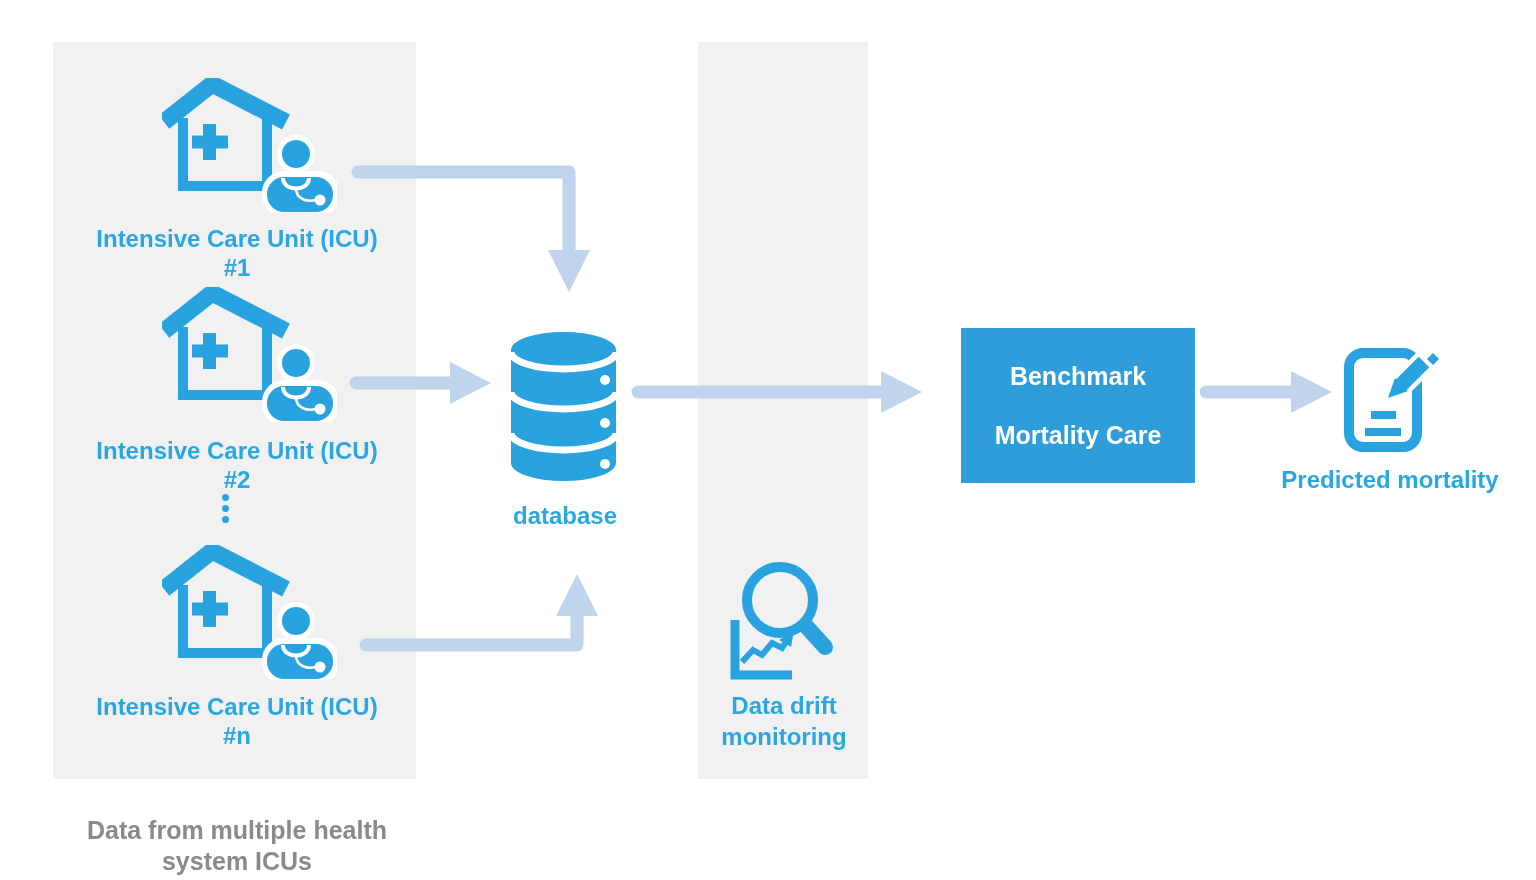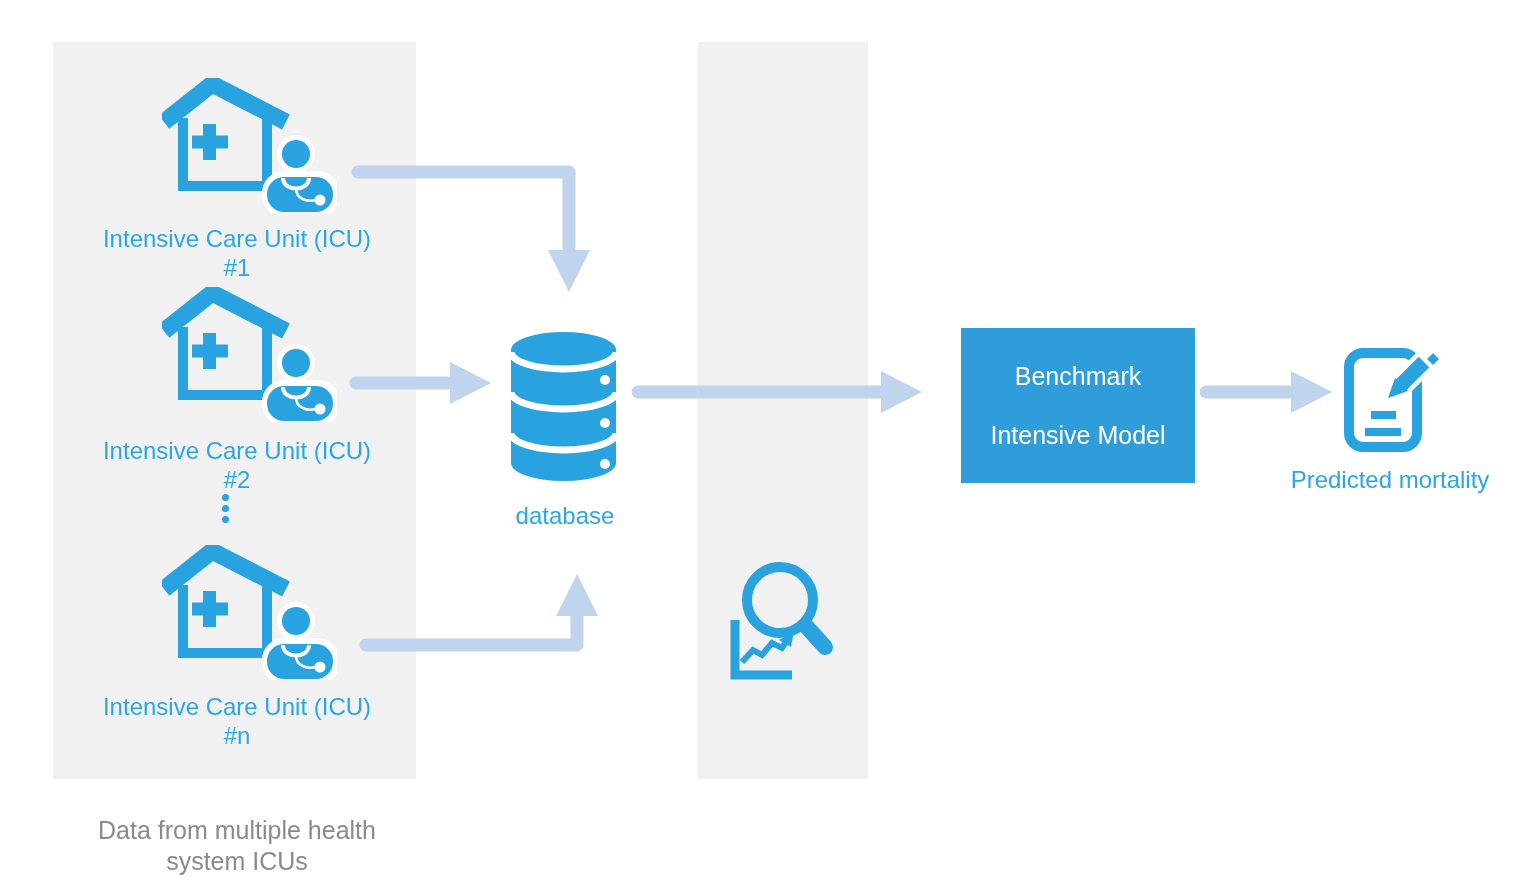--- a/index.html
+++ b/index.html
@@ -7,20 +7,21 @@
     padding: 0;
     background: #ffffff;
     font-family: "Liberation Sans", sans-serif;
   }
   .canvas {
     position: relative;
     width: 1536px;
     height: 880px;
     background: var(--color-background, #fff);
     overflow: hidden;
+    font-weight: bold;
   }
   .panel {
     position: absolute;
     background: var(--color-panel, #f1f1f1);
     top: 42px;
     height: 737px;
   }
   .panel-left { left: 53px; width: 363px; }
   .panel-mid  { left: 698px; width: 170px; }
 
@@ -211,24 +212,28 @@
 
   <div class="icon" style="left:728px; top:556px; width:110px; height:125px;">
     <svg viewBox="0 0 110 125" fill="none">
       <path d="M7,64 L7,119 L64,119" stroke="currentColor" stroke-width="9"></path>
       <path d="M14,106 L25,94 L34,99 L44,87 L54,92 L60,83" stroke="currentColor" stroke-width="6"></path>
       <polygon points="66,75 63,91 51,84" fill="currentColor"></polygon>
       <circle cx="52" cy="44" r="33" stroke="currentColor" stroke-width="10"></circle>
       <line x1="78" y1="70" x2="97" y2="91" stroke="currentColor" stroke-width="16" stroke-linecap="round"></line>
     </svg>
   </div>
+  <div class="label" style="left:614px; top:690px; width:340px; line-height:31px;">
+    <span class="line">Data drift</span>
+    <span class="line">monitoring</span>
+  </div>
 
   <div class="model-box">
     <span>Benchmark</span>
-    <span>Intensive Model</span>
+    <span>Mortality Care</span>
   </div>
 
   <div class="icon" style="left:1340px; top:340px; width:100px; height:115px;">
     <svg viewBox="0 0 100 115" fill="none">
       <rect x="9" y="13" width="68" height="94" rx="14" stroke="currentColor" stroke-width="10"></rect>
       <line x1="31" y1="75" x2="56" y2="75" stroke="currentColor" stroke-width="8"></line>
       <line x1="25" y1="92" x2="61" y2="92" stroke="currentColor" stroke-width="8"></line>
       <line x1="56" y1="50" x2="90" y2="16" stroke="#ffffff" stroke-width="24" stroke-linecap="round"></line>
       <line x1="61" y1="45" x2="84" y2="22" stroke="currentColor" stroke-width="15"></line>
       <polygon points="48,58 55,38 68,51" fill="currentColor"></polygon>

